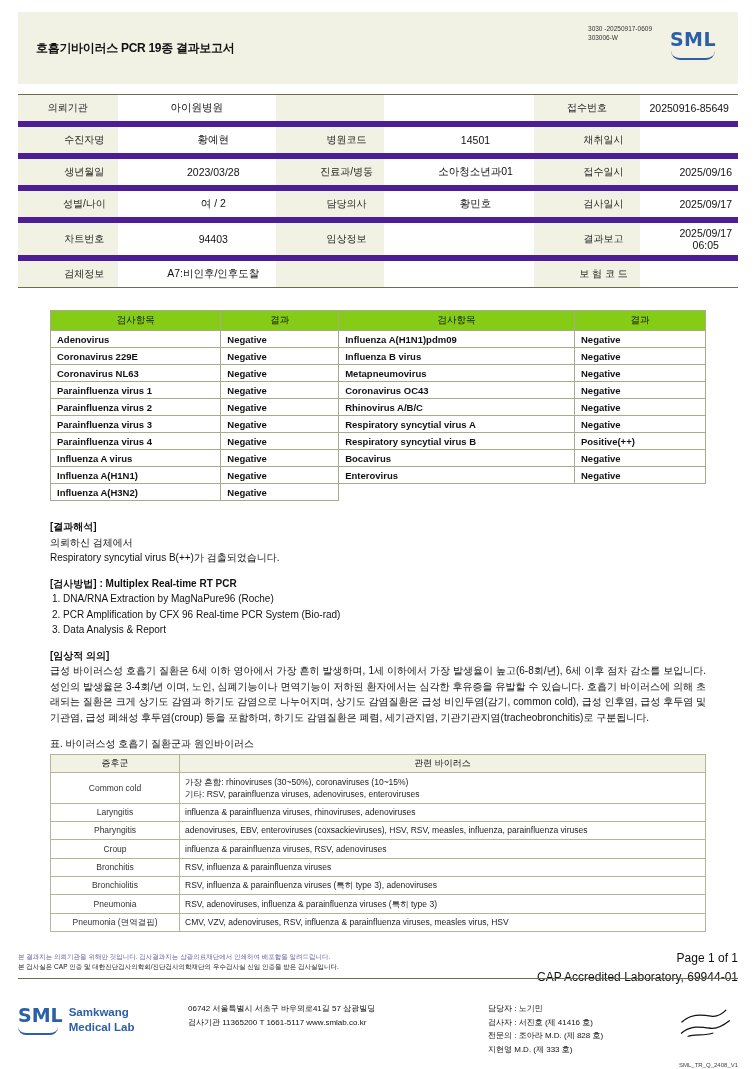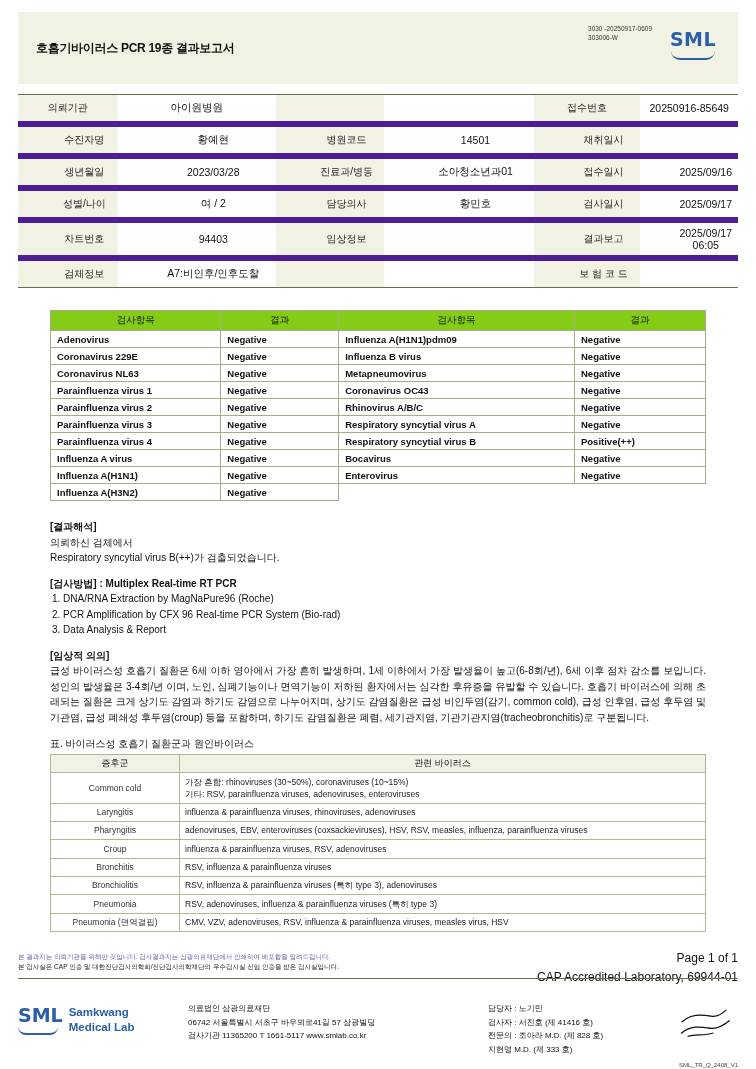--- a/index.html
+++ b/index.html
@@ -491,21 +491,20 @@
       <div class="mark">
         <span>SML</span>
         <span class="swoosh2"></span>
       </div>
       <div class="name">
         <div>Samkwang</div>
         <div>Medical Lab</div>
       </div>
     </div>
     <div class="footer-addr">
-      <div>의료법인 삼광의료재단</div>
       <div>06742 서울특별시 서초구 바우뫼로41길 57 삼광빌딩</div>
       <div>검사기관 11365200 T 1661-5117 www.smlab.co.kr</div>
     </div>
     <div class="footer-sign">
       <div>담당자 : 노기민</div>
       <div>검사자 : 서진호 (제 41416 호)</div>
       <div>전문의 : 조아라 M.D. (제 828 호)</div>
       <div>지현영 M.D. (제 333 호)</div>
       <div class="sign-scribble">
         <svg width="54" height="28" viewBox="0 0 54 28">

